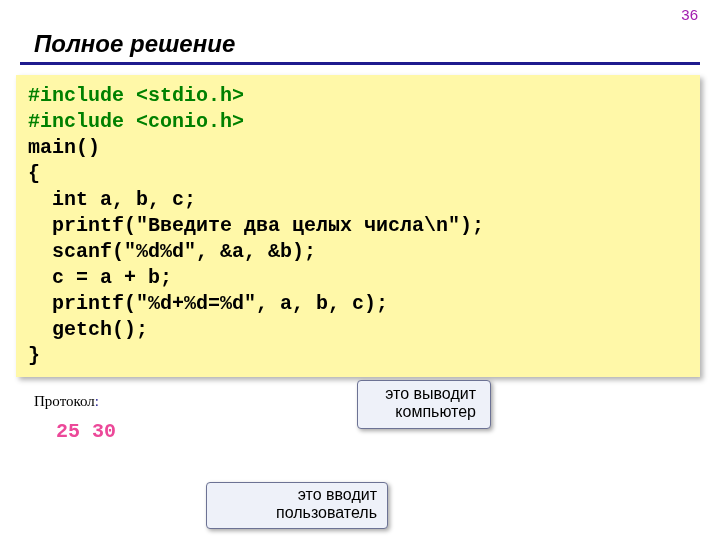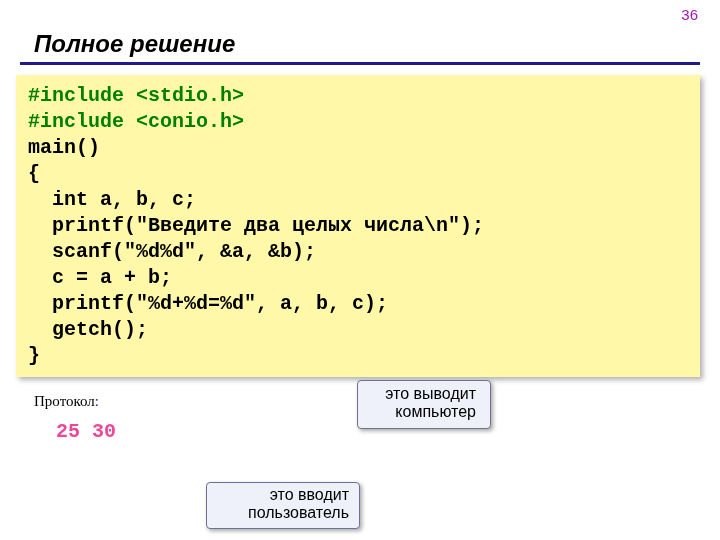--- a/index.html
+++ b/index.html
@@ -66,21 +66,21 @@
     border-radius: 4px;
     font-family: Arial, sans-serif;
     font-size: 16px;
     color: #000;
     text-align: right;
     padding: 4px 14px 6px 14px;
     line-height: 1.15;
     box-shadow: 2px 2px 4px rgba(0,0,0,0.35);
   }
   .callout-top { left: 357px; top: 380px; width: 134px; }
-  .callout-bottom { left: 206px; top: 482px; width: 154px; padding: 3px 10px 5px 10px;}
+  .callout-bottom { left: 206px; top: 482px; width: 182px; padding: 3px 10px 5px 10px;}
 </style>
 </head>
 <body>
 
 <div class="page-number">36</div>
 
 <div class="slide-title">Полное решение</div>
 <hr class="title-rule">
 
 <div class="code-block"><span class="kw-green">#include </span><span class="kw-green">&lt;stdio.h&gt;</span>

